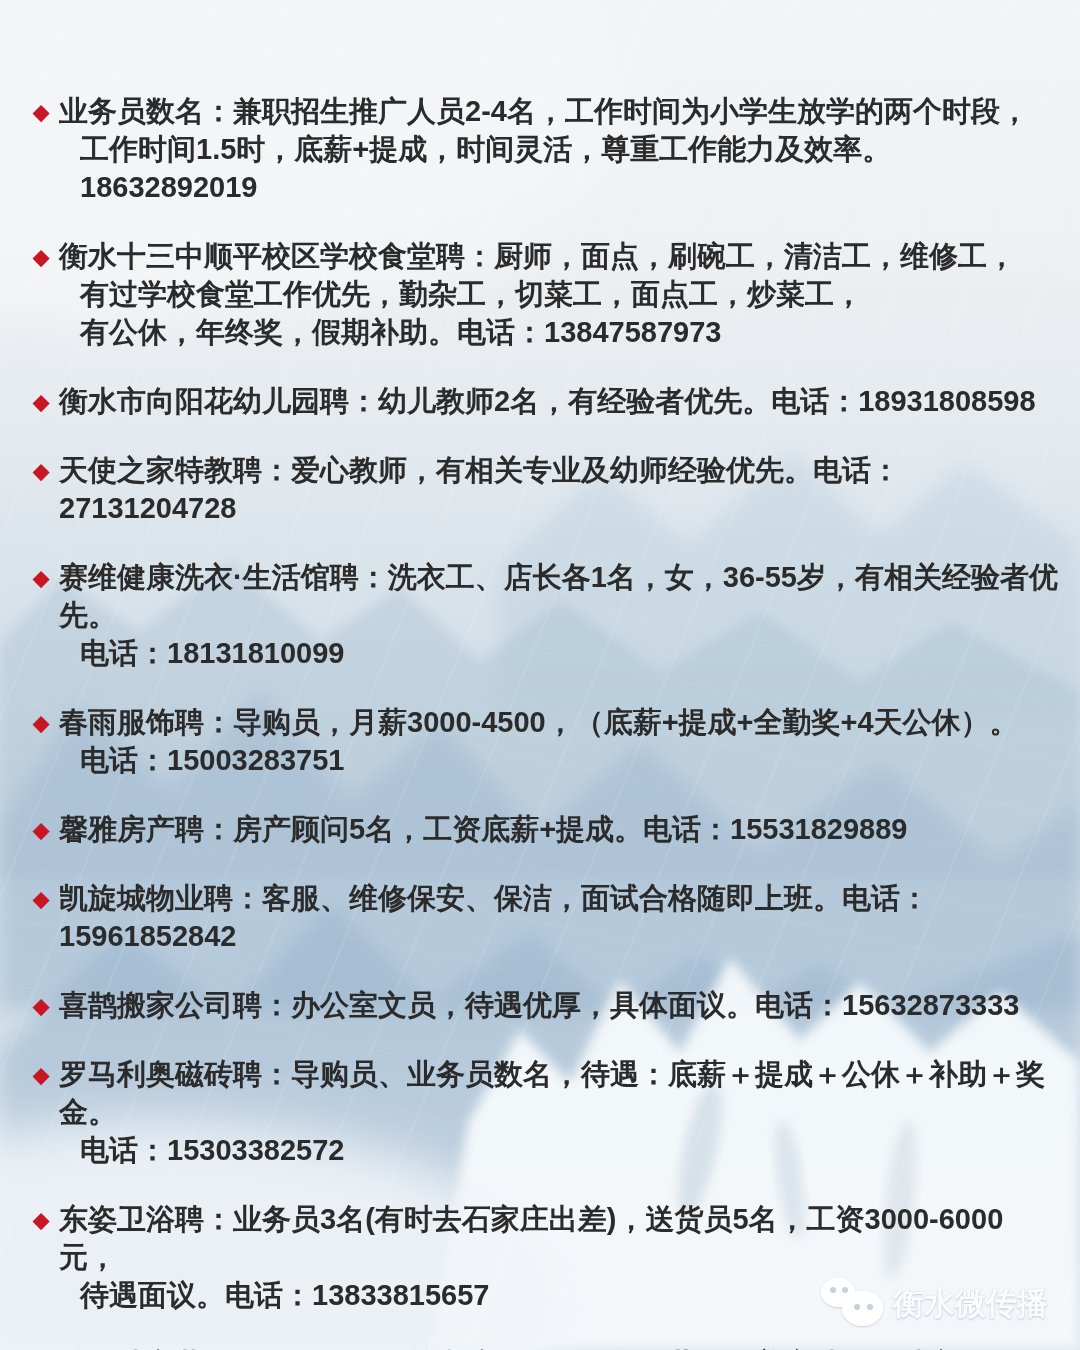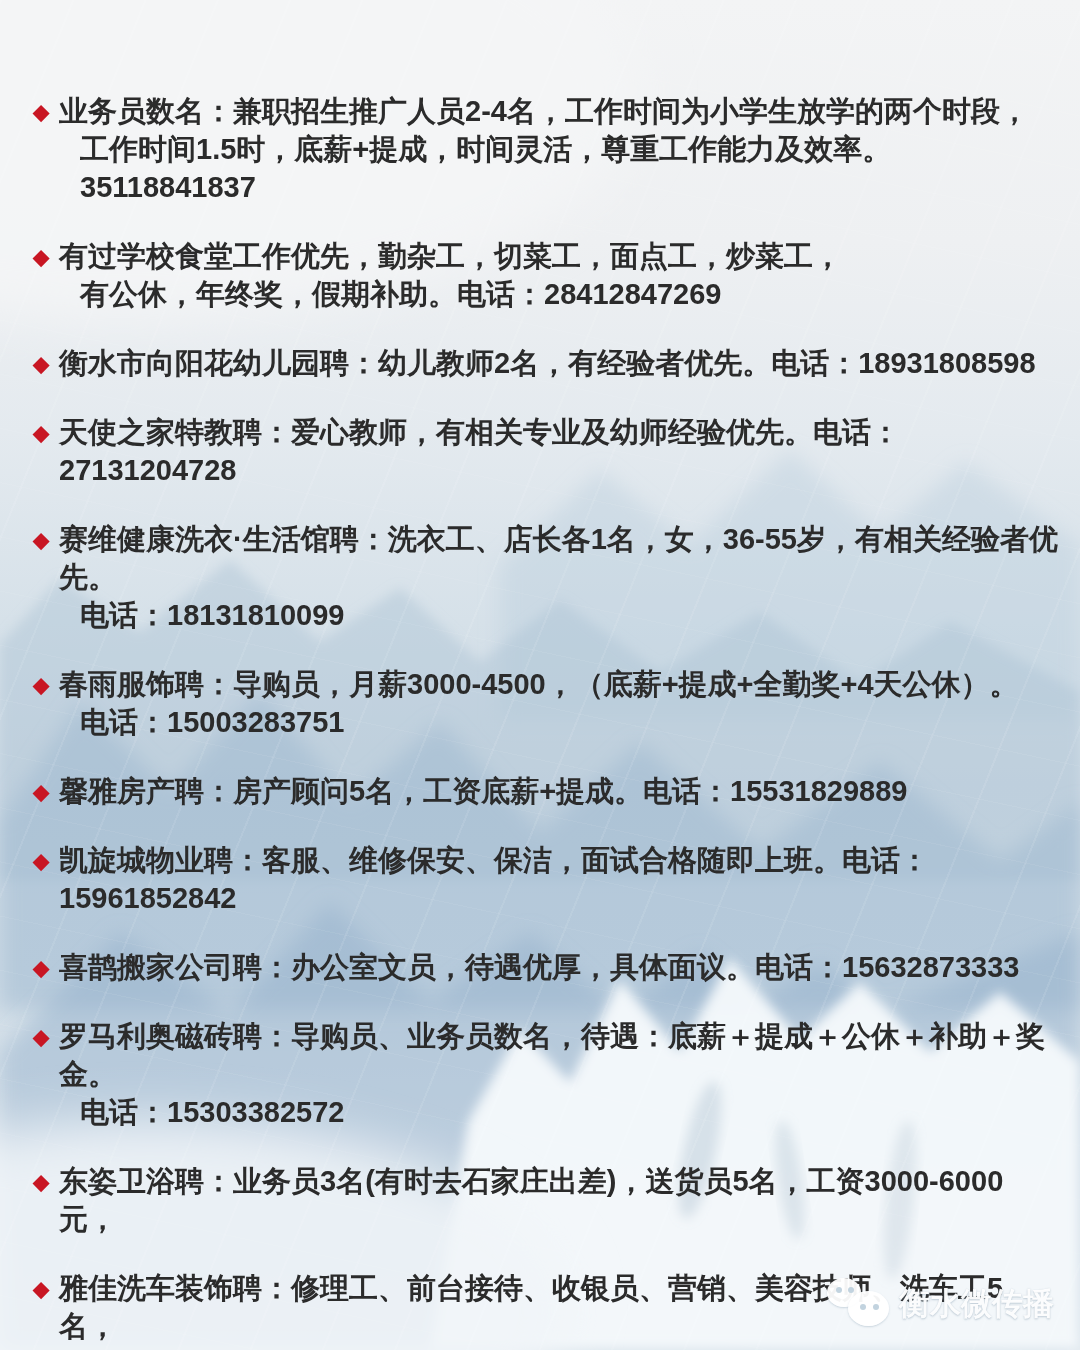--- a/index.html
+++ b/index.html
@@ -26,21 +26,21 @@
     color:#2b2b2b; font-size:29px; line-height:38px; font-weight:600;
   }
   .bullet {
     flex:0 0 26px; width:26px; color:#c81623;
     font-size:21px; line-height:38px; transform:translateY(1px);
   }
   .lines { flex:1; min-width:0; }
   .line + .line { padding-left:21px; }
 
   .watermark {
-    position:absolute; right:26px; bottom:20px;
+    position:absolute; right:32px; bottom:20px;
     display:flex; align-items:center; gap:10px;
     color:rgba(255,255,255,.95); font-size:31px; font-weight:700;
     text-shadow:0 1px 2px rgba(120,145,165,.4), 0 0 1px rgba(140,160,180,.3);
   }
   .wm-icon { position:relative; width:62px; height:52px; flex:0 0 62px; }
   .wm-icon .bub { position:absolute; background:rgba(255,255,255,.95); border-radius:50%;
     box-shadow:0 1px 2px rgba(120,145,165,.35); }
   .wm-icon .bub1 { left:0; top:0; width:34px; height:29px; }
   .wm-icon .bub2 { left:21px; top:13px; width:41px; height:35px; }
   .wm-icon .eye { position:absolute; width:6px; height:6px; border-radius:50%; background:#c2d3df; }
@@ -83,29 +83,30 @@
 </svg>
 
 <div class="paper-texture"></div>
 
 <main class="content">
 
   <div class="listing">
     <span class="bullet">◆</span>
     <div class="lines">
       <div class="line">业务员数名：兼职招生推广人员2-4名，工作时间为小学生放学的两个时段，</div>
-      <div class="line">工作时间1.5时，底薪+提成，时间灵活，尊重工作能力及效率。35118841837</div>
+      <div class="line">工作时间1.5时，底薪+提成，时间灵活，尊重工作能力及效率。18632892019</div>
     </div>
   </div>
 
   <div class="listing">
     <span class="bullet">◆</span>
     <div class="lines">
+      <div class="line">衡水十三中顺平校区学校食堂聘：厨师，面点，刷碗工，清洁工，维修工，</div>
       <div class="line">有过学校食堂工作优先，勤杂工，切菜工，面点工，炒菜工，</div>
-      <div class="line">有公休，年终奖，假期补助。电话：28412847269</div>
+      <div class="line">有公休，年终奖，假期补助。电话：13847587973</div>
     </div>
   </div>
 
   <div class="listing">
     <span class="bullet">◆</span>
     <div class="lines">
       <div class="line">衡水市向阳花幼儿园聘：幼儿教师2名，有经验者优先。电话：18931808598</div>
     </div>
   </div>
 
@@ -158,20 +159,21 @@
     <div class="lines">
       <div class="line">罗马利奥磁砖聘：导购员、业务员数名，待遇：底薪＋提成＋公休＋补助＋奖金。</div>
       <div class="line">电话：15303382572</div>
     </div>
   </div>
 
   <div class="listing">
     <span class="bullet">◆</span>
     <div class="lines">
       <div class="line">东姿卫浴聘：业务员3名(有时去石家庄出差)，送货员5名，工资3000-6000元，</div>
+      <div class="line">待遇面议。电话：13833815657</div>
     </div>
   </div>
 
   <div class="listing">
     <span class="bullet">◆</span>
     <div class="lines">
       <div class="line">雅佳洗车装饰聘：修理工、前台接待、收银员、营销、美容技师、洗车工5名，</div>
 
     </div>
   </div>

